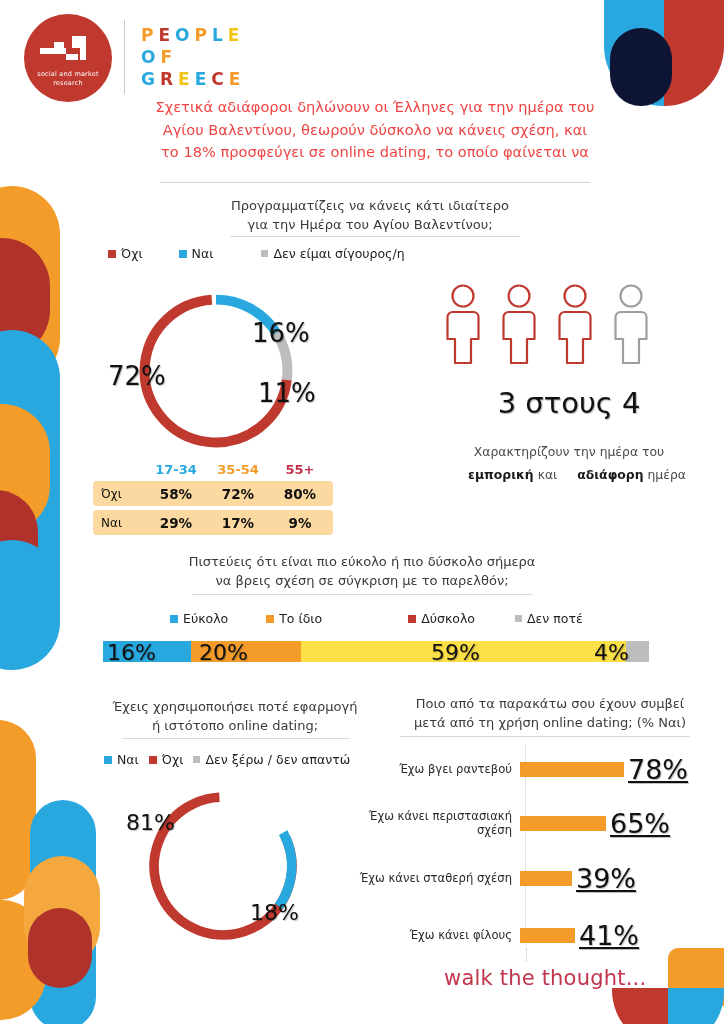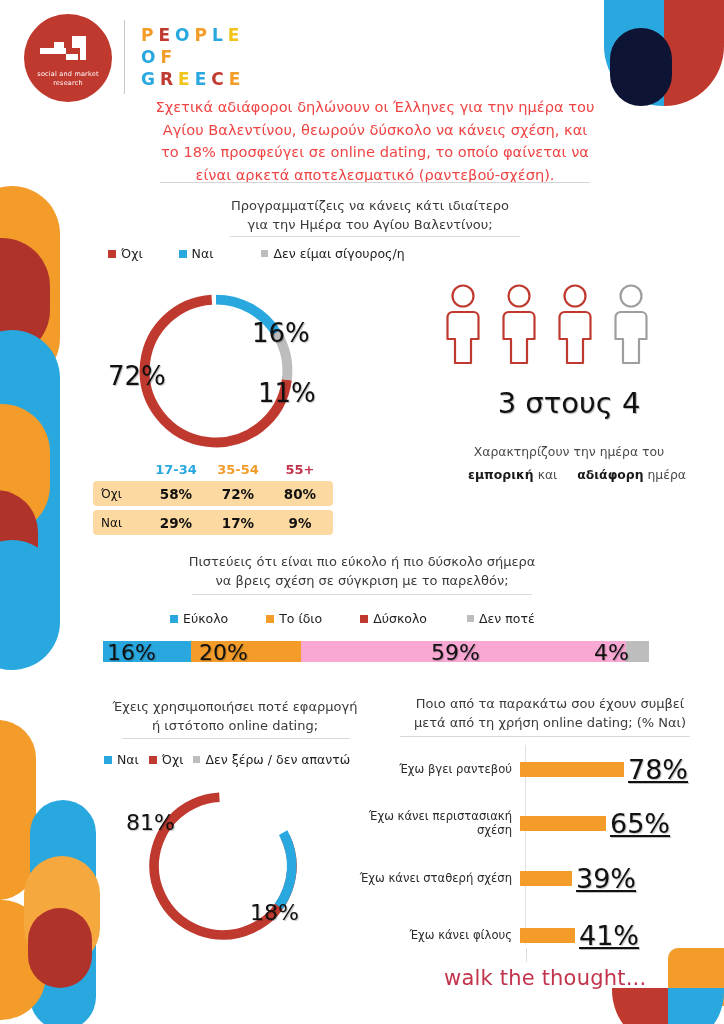--- a/index.html
+++ b/index.html
@@ -332,21 +332,20 @@
     </div>
     <div>
       <span style="color:#29a8df">G</span><span style="color:#c0392f">R</span><span style="color:#f0c419">E</span><span style="color:#29a8df">E</span><span style="color:#c0392f">C</span><span style="color:#f39c2a">E</span>
     </div>
   </div>
 
   <div class="headline">
     <div>Σχετικά αδιάφοροι δηλώνουν οι Έλληνες για την ημέρα του</div>
     <div>Αγίου Βαλεντίνου, θεωρούν δύσκολο να κάνεις σχέση, και</div>
     <div>το 18% προσφεύγει σε online dating, το οποίο φαίνεται να</div>
-    <div>είναι αρκετά αποτελεσματικό (ραντεβού-σχέση).</div>
   </div>
   <div class="headline-rule"></div>
 
   <div class="qtext" style="left:170px;top:196px;width:400px;">
     <div>Προγραμματίζεις να κάνεις κάτι ιδιαίτερο</div>
     <div>για την Ημέρα του Αγίου Βαλεντίνου;</div>
   </div>
   <div class="qrule" style="left:230px;top:236px;width:290px;"></div>
 
   <div class="legend" style="left:108px;top:246px;">
@@ -438,38 +437,38 @@
 
   <div class="legend" style="left:170px;top:611px;">
     <div class="legend-item" style="margin-right:38px;">
       <span class="swatch" style="background:#29a8df;"></span>
       <span>Εύκολο</span>
     </div>
     <div class="legend-item" style="margin-right:38px;">
       <span class="swatch" style="background:#f39c2a;"></span>
       <span>Το ίδιο</span>
     </div>
-    <div class="legend-item" style="margin-right:40px;">
+    <div class="legend-item" style="margin-right:40px;margin-left:48px;">
       <span class="swatch" style="background:#c0392f;"></span>
       <span>Δύσκολο</span>
     </div>
     <div class="legend-item">
       <span class="swatch sw-sm" style="background:#bdbdbd;"></span>
       <span>Δεν ποτέ</span>
     </div>
   </div>
 
   <div class="stackbar">
     <div class="seg" style="width:88px;background:#29a8df;">
       <span class="seg-label" style="left:4px;">16%</span>
     </div>
     <div class="seg" style="width:110px;background:#f39c2a;">
       <span class="seg-label" style="left:8px;">20%</span>
     </div>
-    <div class="seg" style="width:325px;background:#f9a8d4;">
+    <div class="seg" style="width:325px;background:#fde047;">
       <span class="seg-label" style="left:130px;">59%</span>
     </div>
     <div class="seg" style="width:23px;background:#bdbdbd;">
       <span class="seg-label" style="left:-32px;">4%</span>
     </div>
   </div>
 
   <div class="qtext" style="left:100px;top:697px;width:270px;">
     <div>Έχεις χρησιμοποιήσει ποτέ εφαρμογή</div>
     <div>ή ιστότοπο online dating;</div>

